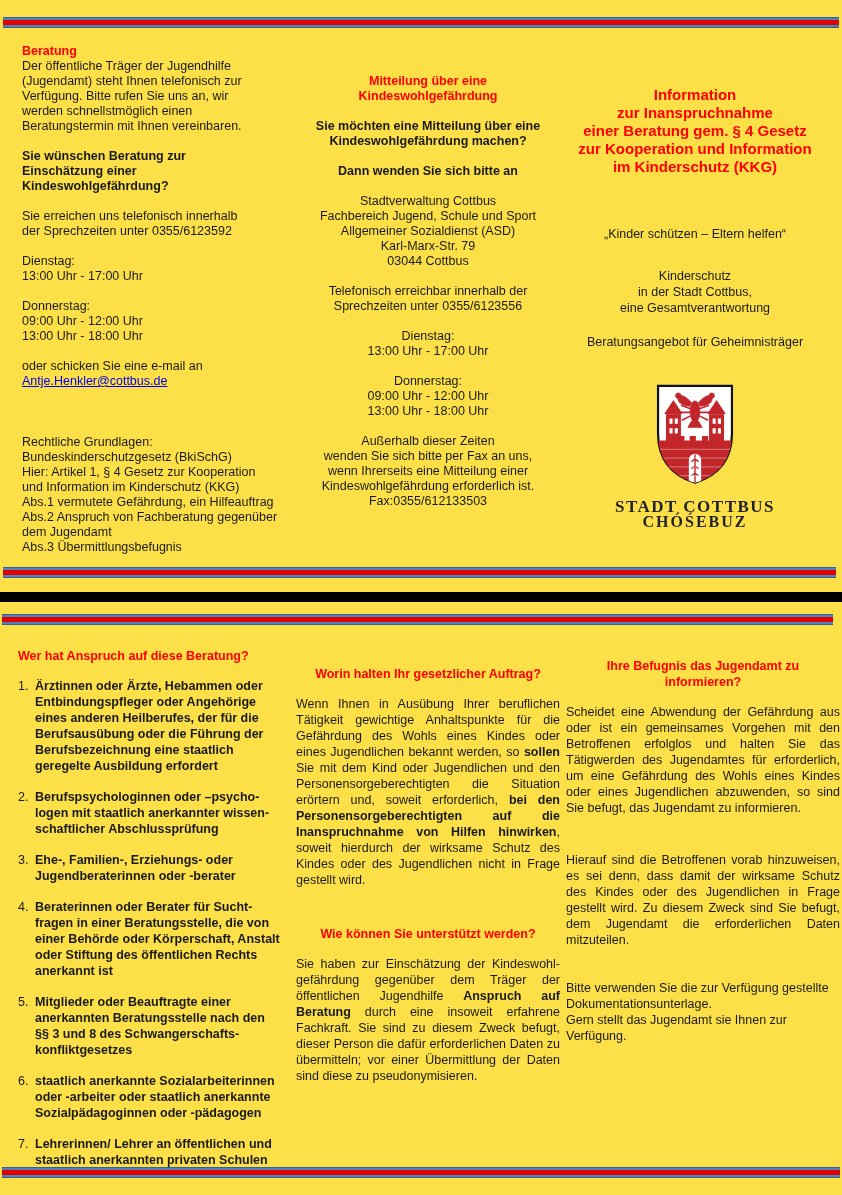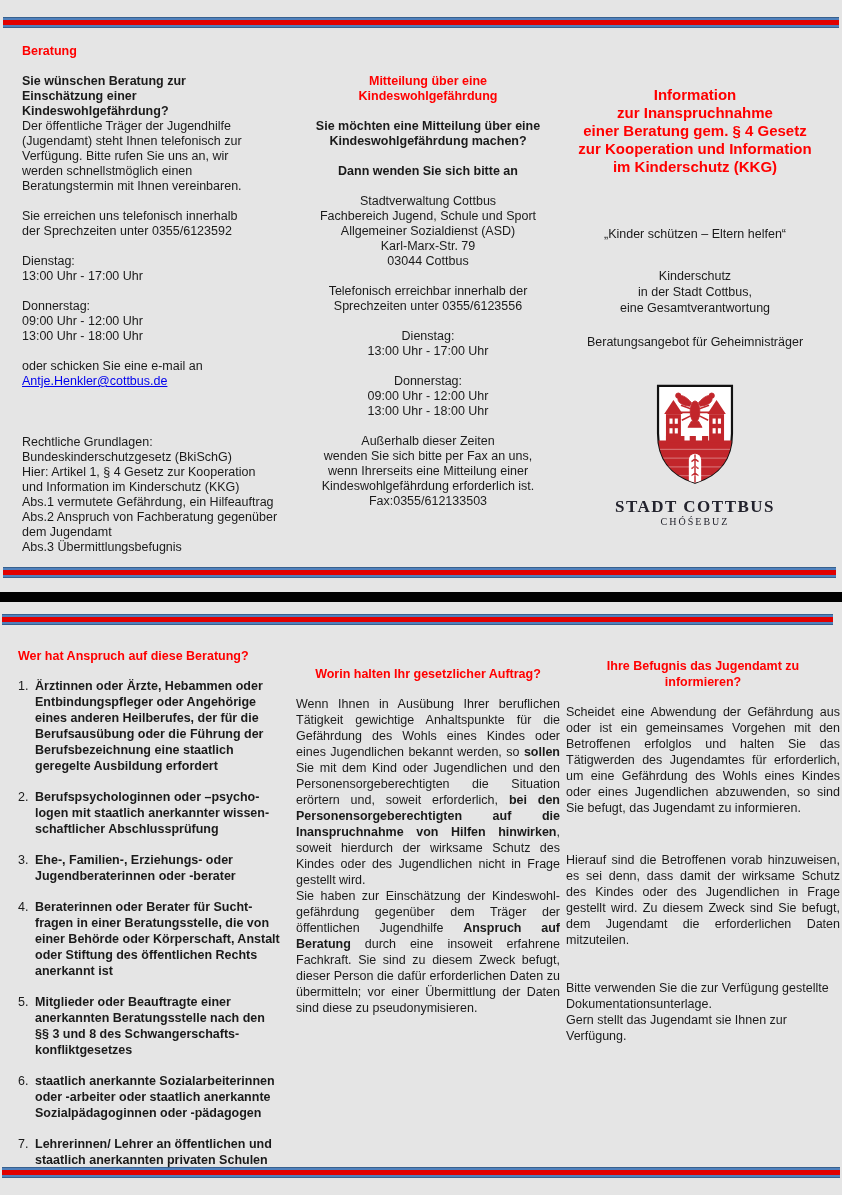--- a/index.html
+++ b/index.html
@@ -1,17 +1,17 @@
 <!DOCTYPE html>
 <html><head>
 <meta charset="utf-8">
 <style>
   html,body { margin:0; padding:0; background:#ffffff; }
   #page {
-    position:relative; width:842px; height:1195px; background:#e5e5e5;
+    position:relative; width:842px; height:1195px; background:#fde047;
     font-family:"Liberation Sans","DejaVu Sans",sans-serif;
     font-size:12.5px; line-height:15px; color:#1a1a1a; overflow:hidden;
   }
   .stripe {
     position:absolute; height:11px;
     background:linear-gradient(to bottom,#38618e 0 1px,#4f81bd 1px 3px,#e10000 3px 8px,#4f81bd 8px 10px,#38618e 10px 11px);
   }
   .blackbar { position:absolute; background:#000000; }
   .col { position:absolute; }
   .pre { white-space:pre-line; }
@@ -27,42 +27,42 @@
   .rt-block { line-height:16px; }
   
   .bot { line-height:16px; }
   .bot .hdr { margin-bottom:14px; }
   .item { display:flex; margin-bottom:15px; }
   .item .num { width:17px; flex:none; }
   .item .txt { flex:1;font-weight:bold; }
   
   .crest-wrap { margin-top:32px; }
   .cap1 { font-family:"Liberation Serif","DejaVu Serif",serif; font-weight:bold; font-size:17px; letter-spacing:1.5px; color:#23232d; margin-top:3px; }
-  .cap2 { font-family:"Liberation Serif","DejaVu Serif",serif; font-size:10px; letter-spacing:2px; color:#23232d; }
+  .cap2 { font-family:"Liberation Serif","DejaVu Serif",serif; font-size:16px; letter-spacing:2px; color:#23232d;font-weight:bold; }
 </style>
 </head>
 <body>
 
 <div id="page">
 
   <div class="stripe" style="left:3px; top:17px; width:836px;"></div>
   <div class="stripe" style="left:3px; top:567px; width:833px;"></div>
   <div class="blackbar" style="left:0; top:592px; width:842px; height:10px;"></div>
   <div class="stripe" style="left:2px; top:614px; width:831px;"></div>
   <div class="stripe" style="left:2px; top:1167px; width:838px;"></div>
 
   <div class="col" style="left:22px; top:44px; width:262px;">
     <div class="red">Beratung</div>
-    <div class="pre b gap">Sie wünschen Beratung zur
-Einschätzung einer Kindeswohlgefährdung?</div>
     <div class="pre">Der öffentliche Träger der Jugendhilfe
 (Jugendamt) steht Ihnen telefonisch zur
 Verfügung. Bitte rufen Sie uns an,  wir
 werden schnellstmöglich einen
 Beratungstermin mit  Ihnen vereinbaren.</div>
+    <div class="pre b gap">Sie wünschen Beratung zur
+Einschätzung einer Kindeswohlgefährdung?</div>
     <div class="pre gap">Sie erreichen uns telefonisch innerhalb
 der Sprechzeiten unter 0355/6123592</div>
     <div class="pre gap">Dienstag:
 13:00 Uhr - 17:00 Uhr</div>
     <div class="pre gap">Donnerstag:
 09:00 Uhr - 12:00 Uhr
 13:00 Uhr - 18:00 Uhr</div>
     <div class="gap">
       <div>oder schicken Sie eine e-mail an</div>
       <a class="mail" href="#">Antje.Henkler@cottbus.de</a>
@@ -206,20 +206,21 @@
     <div class="item">
       <span class="num">7.</span>
       <span class="txt pre">Lehrerinnen/ Lehrer an öffentlichen und
 staatlich anerkannten privaten Schulen</span>
     </div>
   </div>
 
   <div class="col bot" style="left:296px; top:666px; width:264px;">
     <div class="red ctr hdr">Worin halten Ihr gesetzlicher Auftrag?</div>
     <div class="just"><span>Wenn Ihnen in Ausübung Ihrer beruflichen Tätigkeit gewichtige Anhaltspunkte für die Gefährdung des Wohls eines Kindes oder eines Jugendlichen bekannt werden, so </span><b>sollen</b><span> Sie mit dem Kind oder Jugendlichen und den Personensorgeberechtigten die Situation erörtern und, soweit erforderlich, </span><b>bei den Personensorgeberechtigten auf die Inanspruchnahme von Hilfen hinwirken</b><span>, soweit hierdurch der wirksame Schutz des Kindes oder des Jugendlichen nicht in Frage gestellt wird.</span></div>
+    <div class="red ctr hdr" style="margin-top:38px;">Wie können Sie unterstützt werden?</div>
     <div class="just"><span>Sie haben zur Einschätzung der Kindeswohl­gefährdung gegenüber dem Träger der öffentlichen Jugendhilfe </span><b>Anspruch auf Beratung</b><span> durch eine insoweit erfahrene Fachkraft. Sie sind zu diesem Zweck befugt, dieser Person die dafür erforderlichen Daten zu übermitteln; vor einer Übermittlung der Daten sind diese zu pseudonymisieren.</span></div>
   </div>
 
   <div class="col bot" style="left:566px; top:658px; width:274px;">
     <div class="red ctr hdr pre">Ihre Befugnis das Jugendamt zu
 informieren?</div>
     <div class="just">Scheidet eine Abwendung der Gefährdung aus oder ist ein gemeinsames Vorgehen mit den Betroffenen erfolglos und halten Sie das Tätigwerden des Jugendamtes für erforderlich, um eine Gefährdung des Wohls eines Kindes oder eines Jugendlichen abzuwenden, so sind Sie befugt, das Jugendamt zu informieren.</div>
     <div class="just" style="margin-top:36px;">Hierauf sind die Betroffenen vorab hinzuweisen, es sei denn, dass damit der wirksame Schutz des Kindes oder des Jugendlichen in Frage gestellt wird. Zu diesem Zweck sind Sie befugt, dem Jugendamt die erforderlichen Daten mitzuteilen.</div>
     <div class="pre" style="margin-top:32px;">Bitte verwenden Sie die zur Verfügung gestellte
 Dokumentationsunterlage.

